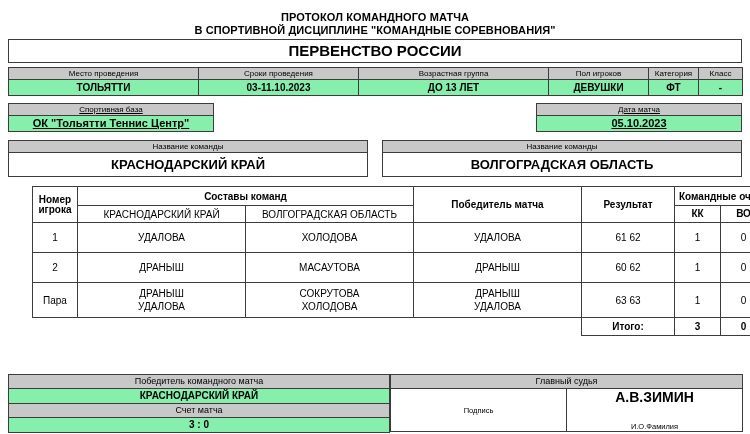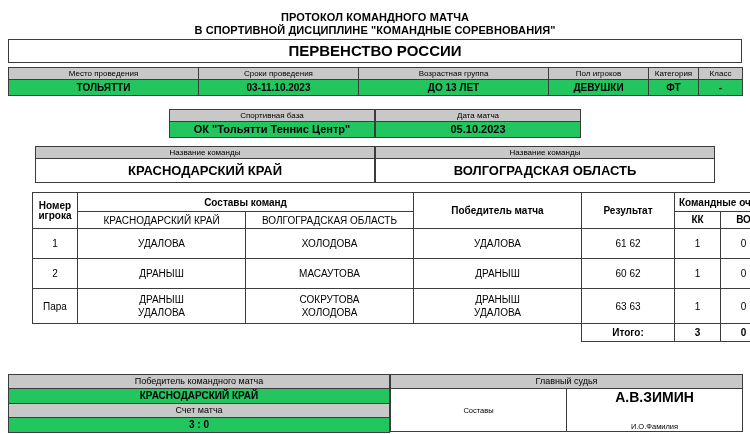--- a/index.html
+++ b/index.html
@@ -44,21 +44,21 @@
     text-align: center;
   }
   .hdr {
     background: #c8c8c8;
     font-size: 8px;
     font-weight: normal;
     height: 11px;
     line-height: 11px;
   }
   .val {
-    background: #22c55e;
+    background: #86efac;
     font-size: 10px;
     font-weight: bold;
     height: 15px;
     line-height: 15px;
   }
 
   
   .tour-wrap { margin: 2px auto 0; width: 734px; }
   .tour-wrap table { width: 100%; }
   .tour-name {
@@ -67,32 +67,33 @@
     height: 22px;
     line-height: 22px;
   }
 
   
   .info-wrap { margin: 4px auto 0; width: 734px; }
   .info-wrap table { width: 100%; }
 
   
   .basedate {
-    margin: 13px auto 0;
+    margin: 7px auto 0;
     width: 734px;
     display: flex;
-    justify-content: center;
+    justify-content: space-between;
+    text-decoration: underline;
   }
   .basedate table { width: 206px; }
   .basedate .val { font-size: 11px; }
 
   
   .teams {
     margin: 8px auto 7px;
-    width: 680px;
+    width: 734px;
     display: flex;
     justify-content: space-between;
   }
   .teams table { width: 360px; }
   .team-name {
     font-size: 13px;
     font-weight: bold;
     height: 23px;
     line-height: 23px;
   }
@@ -382,21 +383,21 @@
         <colgroup>
             <col style="width:176px">
             <col style="width:176px">
           </colgroup>
         <tbody>
             <tr>
           <td class="hdr" colspan="2">Главный судья</td>
         </tr>
         <tr>
           <td class="sign-cell">
-            <span>Составы</span>
+            <span>Подпись</span>
           </td>
           <td class="judge-cell">
             <span class="judge-name">А.В.ЗИМИН</span>
             <span class="judge-cap">И.О.Фамилия</span>
           </td>
         </tr>
       </tbody>
         </table>
     </div>
 

